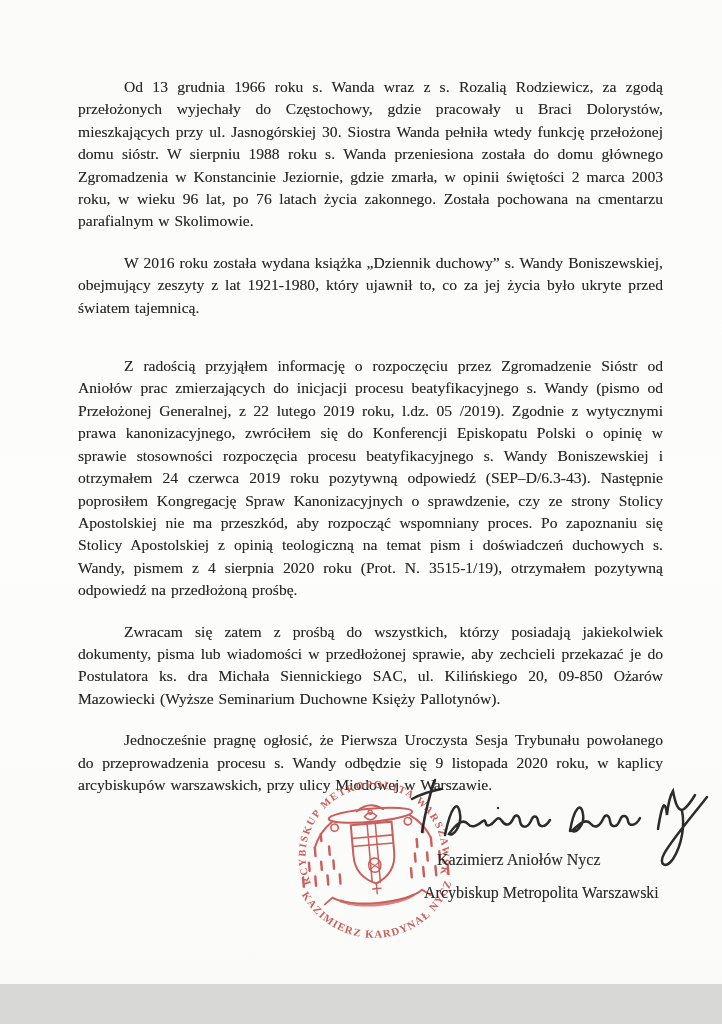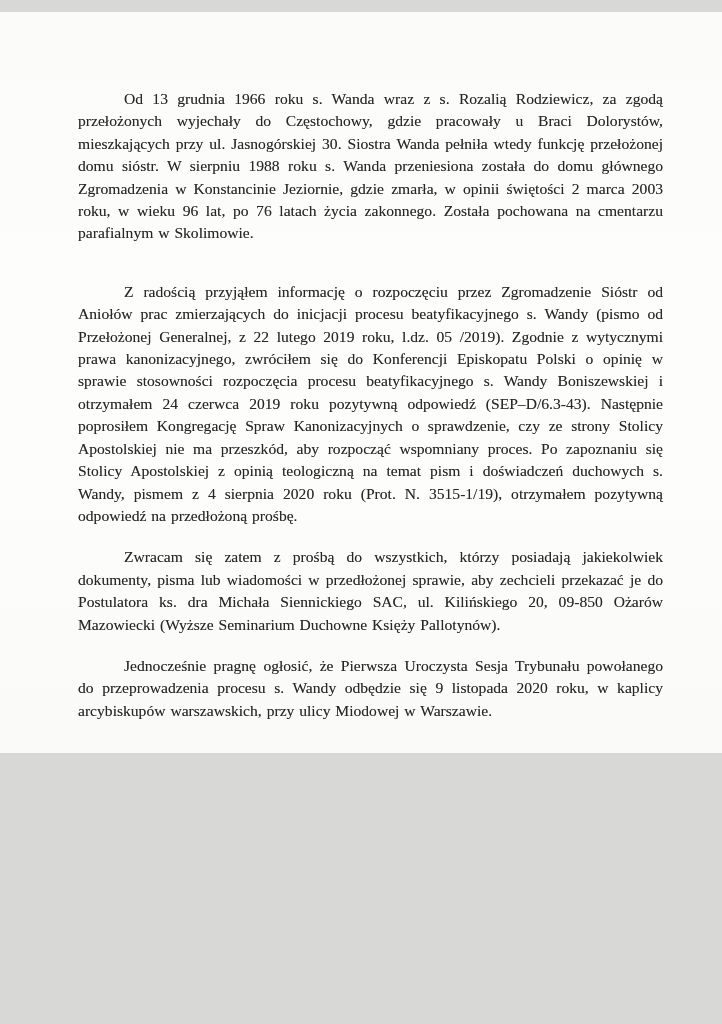--- a/index.html
+++ b/index.html
@@ -1,19 +1,19 @@
 <!DOCTYPE html>
 <html lang="pl"><head>
 <meta charset="utf-8">
 <style>
   html,body{margin:0;padding:0;background:#d8d8d6;}
   .page{
     position:relative;
-    width:722px;height:741px;
-    margin:12px auto;
+    width:722px;height:984px;
+    margin:0 auto;
     background:linear-gradient(180deg,#fbfbf9 0%,#fdfdfc 55%,#fafaf8 100%);
     overflow:hidden;
     font-family:"Liberation Serif","DejaVu Serif",serif;
   }
   .letter{
     position:absolute;
     left:78px;top:64px;width:585px;
     color:#272727;
   }
   .letter p{
@@ -53,20 +53,21 @@
     white-space:nowrap;
   }
 </style>
 </head>
 <body>
 
 <div class="page">
 
   <div class="letter">
     <p class="first">Od 13 grudnia 1966 roku s. Wanda wraz z s. Rozalią Rodziewicz, za zgodą przełożonych wyjechały do Częstochowy, gdzie pracowały u Braci Dolorystów, mieszkających przy ul. Jasnogórskiej 30. Siostra Wanda pełniła wtedy funkcję przełożonej domu sióstr. W sierpniu 1988 roku s. Wanda przeniesiona została do domu głównego Zgromadzenia w Konstancinie Jeziornie, gdzie zmarła, w opinii świętości 2 marca 2003 roku, w wieku 96 lat, po 76 latach życia zakonnego. Została pochowana na cmentarzu parafialnym w Skolimowie.</p>
+    <p>W 2016 roku została wydana książka „Dziennik duchowy” s. Wandy Boniszewskiej, obejmujący zeszyty z lat 1921-1980, który ujawnił to, co za jej życia było ukryte przed światem tajemnicą.</p>
     <p class="gap-large">Z radością przyjąłem informację o rozpoczęciu przez Zgromadzenie Sióstr od Aniołów prac zmierzających do inicjacji procesu beatyfikacyjnego s. Wandy (pismo od Przełożonej Generalnej, z 22 lutego 2019 roku, l.dz. 05 /2019). Zgodnie z wytycznymi prawa kanonizacyjnego, zwróciłem się do Konferencji Episkopatu Polski o opinię w sprawie stosowności rozpoczęcia procesu beatyfikacyjnego s. Wandy Boniszewskiej i otrzymałem 24 czerwca 2019 roku pozytywną odpowiedź (SEP–D/6.3-43). Następnie poprosiłem Kongregację Spraw Kanonizacyjnych o sprawdzenie, czy ze strony Stolicy Apostolskiej nie ma przeszkód, aby rozpocząć wspomniany proces. Po zapoznaniu się Stolicy Apostolskiej z opinią teologiczną na temat pism i doświadczeń duchowych s. Wandy, pismem z 4 sierpnia 2020 roku (Prot. N. 3515-1/19), otrzymałem pozytywną odpowiedź na przedłożoną prośbę.</p>
     <p>Zwracam się zatem z prośbą do wszystkich, którzy posiadają jakiekolwiek dokumenty, pisma lub wiadomości w przedłożonej sprawie, aby zechcieli przekazać je do Postulatora ks. dra Michała Siennickiego SAC, ul. Kilińskiego 20, 09-850 Ożarów Mazowiecki (Wyższe Seminarium Duchowne Księży Pallotynów).</p>
     <p>Jednocześnie pragnę ogłosić, że Pierwsza Uroczysta Sesja Trybunału powołanego do przeprowadzenia procesu s. Wandy odbędzie się 9 listopada 2020 roku, w kaplicy arcybiskupów warszawskich, przy ulicy Miodowej w Warszawie.</p>
   </div>
 
   <svg class="seal" viewBox="0 0 180 180" aria-hidden="true">
     <defs>
       <path id="arcTop" d="M 27,113 A 67,67 0 1 1 153,113" fill="none"></path>
       <path id="arcBottom" d="M 14.8,117.4 A 80,80 0 0 0 165.2,117.4" fill="none"></path>
     </defs>

